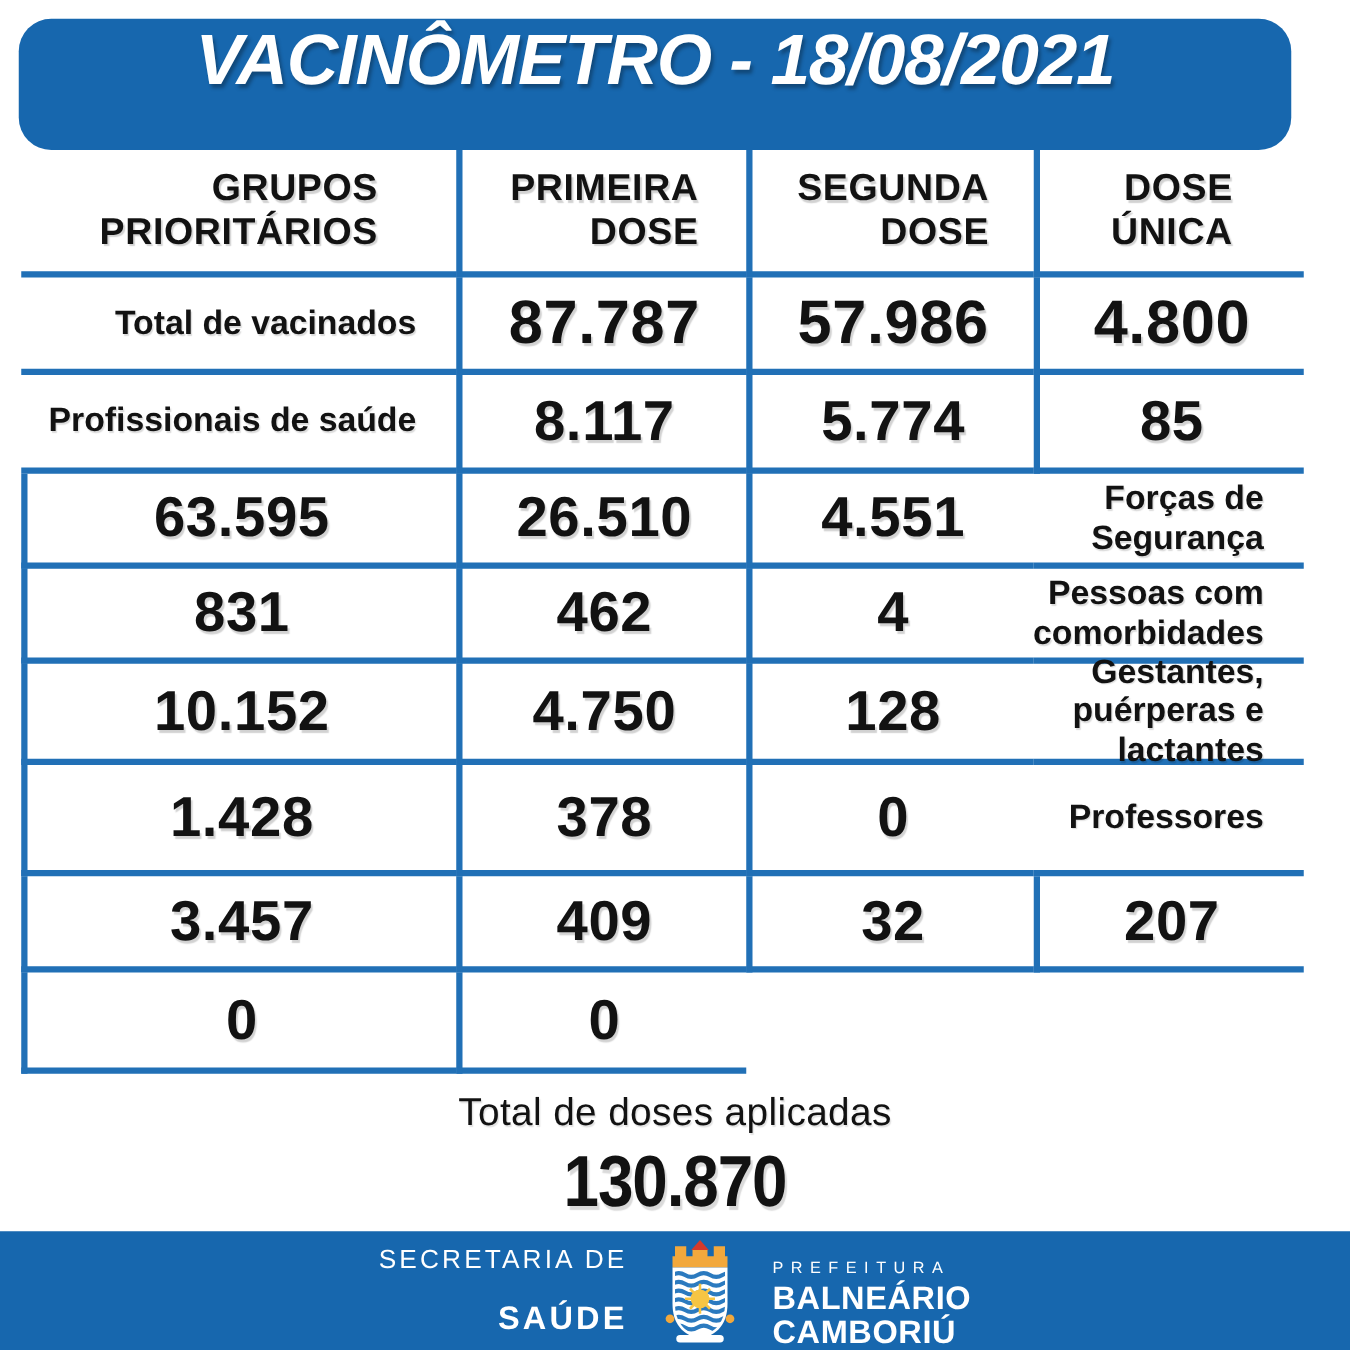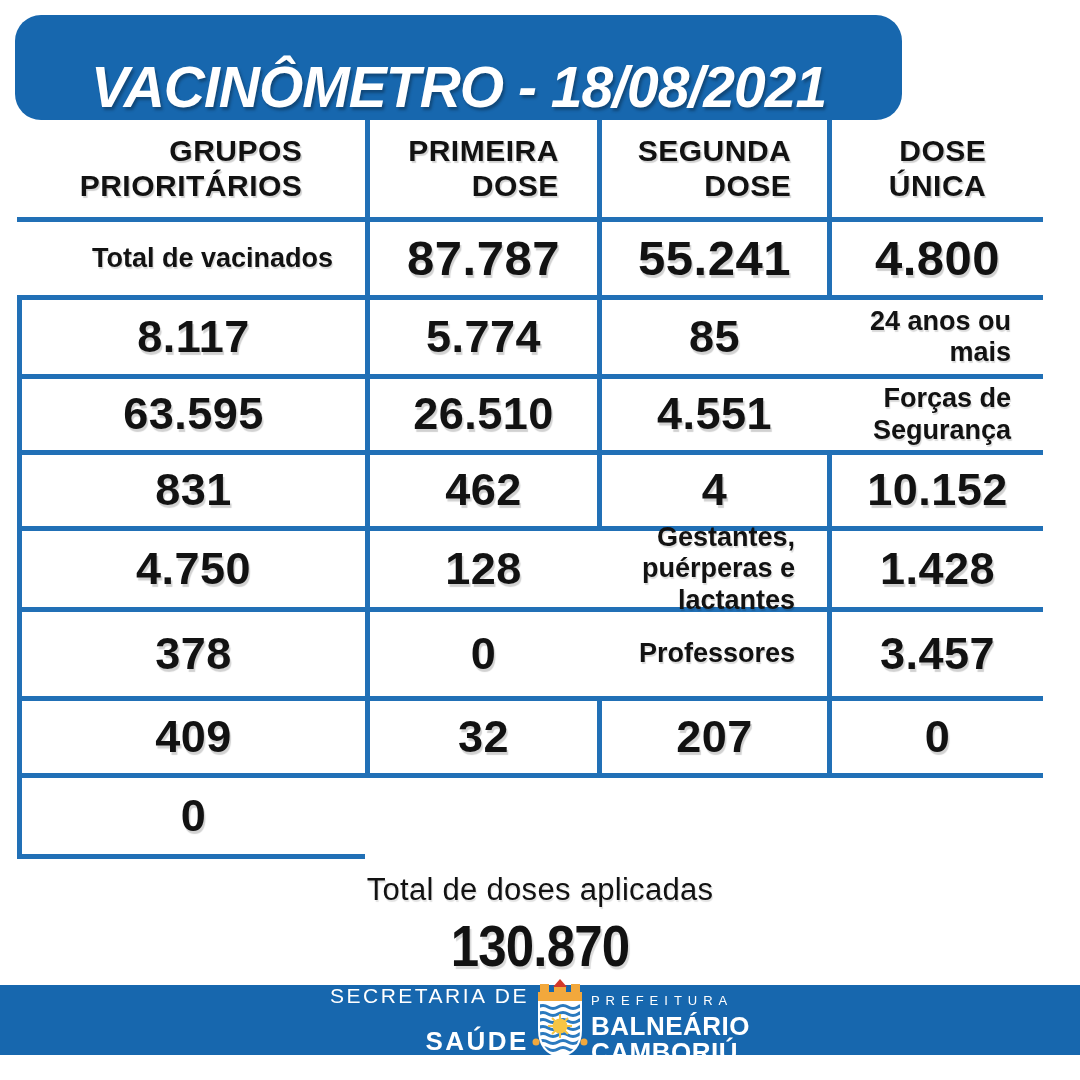--- a/index.html
+++ b/index.html
@@ -12,24 +12,24 @@
     overflow:hidden;
   }
   :root {
     --banner-blue:#1767ae;
     --line-blue:#2170b6;
     --text:#121212;
   }
 
   
   .banner {
-    position:absolute; left:15px; top:15px; width:887px; height:105px;
+    position:absolute; left:15px; top:15px; width:1018px; height:105px;
     background:var(--banner-blue);
     border-radius:26px;
-    display:flex; align-items:flex-end; justify-content:center;
+    display:flex; align-items:flex-start; justify-content:center;
   }
   .banner-title {
     color:#ffffff;
     font-size:57px;
     font-weight:700;
     font-style:italic;
     letter-spacing:-1px;
     white-space:nowrap;
     text-shadow:2px 3px 3px rgba(0,0,0,0.30);
   }
@@ -78,23 +78,24 @@
   }
   .totals-value {
     margin-top:4px;
     font-size:58px; font-weight:700; letter-spacing:-1px;
     transform:scaleX(0.88); transform-origin:center;
     text-shadow:2px 3px 1px rgba(0,0,0,0.15);
   }
 
   
   .footer {
-    position:absolute; left:0; top:985px; width:1080px; height:70px;
+    position:absolute; left:0; top:985px; width:1080px; height:95px;
     background:var(--banner-blue);
     display:flex; align-items:center; justify-content:center;
+    gap:27px;
     color:#ffffff;
   }
   .secretaria { text-align:right; line-height:1.2; }
   .secretaria-top { font-size:21px; font-weight:400; letter-spacing:2.5px; }
   .secretaria-bottom { font-size:26px; font-weight:700; letter-spacing:2.5px; margin-top:18px; }
   .coat { width:62px; height:84px; flex:0 0 auto; }
   .prefeitura-block { text-align:left; line-height:1.02; }
   .prefeitura-top { font-size:13px; font-weight:500; letter-spacing:6px; margin-bottom:5px;margin-top:20px; }
   .city-line { font-size:26px; font-weight:700; letter-spacing:0.5px; }
 </style>
@@ -111,37 +112,39 @@
 PRIORITÁRIOS</div>
   <div class="cell hdr vline">PRIMEIRA
 DOSE</div>
   <div class="cell hdr vline">SEGUNDA
 DOSE</div>
   <div class="cell hdr vline">DOSE
 ÚNICA</div>
 
   <div class="cell lbl">Total de vacinados</div>
   <div class="cell val big vline">87.787</div>
-  <div class="cell val big vline">55.241</div>
+  <div class="cell val big vline">57.986</div>
   <div class="cell val big vline">4.800</div>
 
+  <div class="cell lbl">Profissionais de saúde</div>
   <div class="cell val vline">8.117</div>
   <div class="cell val vline">5.774</div>
   <div class="cell val vline">85</div>
 
-  <div class="cell lbl">24 anos ou mais</div>
   <div class="cell val vline">63.595</div>
   <div class="cell val vline">26.510</div>
   <div class="cell val vline">4.551</div>
 
   <div class="cell lbl">Forças de Segurança</div>
   <div class="cell val vline">831</div>
   <div class="cell val vline">462</div>
   <div class="cell val vline">4</div>
 
+  <div class="cell lbl">Pessoas com
+comorbidades</div>
   <div class="cell val vline">10.152</div>
   <div class="cell val vline">4.750</div>
   <div class="cell val vline">128</div>
 
   <div class="cell lbl">Gestantes,
 puérperas e lactantes</div>
   <div class="cell val vline">1.428</div>
   <div class="cell val vline">378</div>
   <div class="cell val vline">0</div>
 

